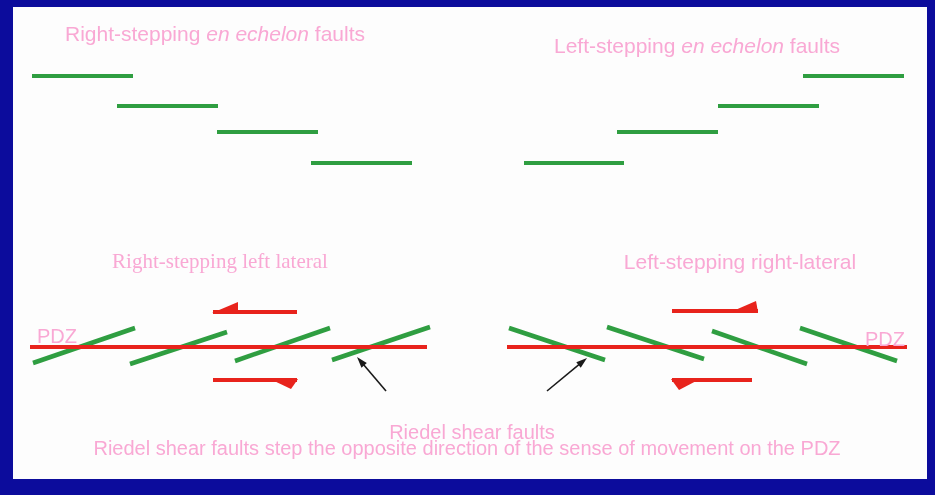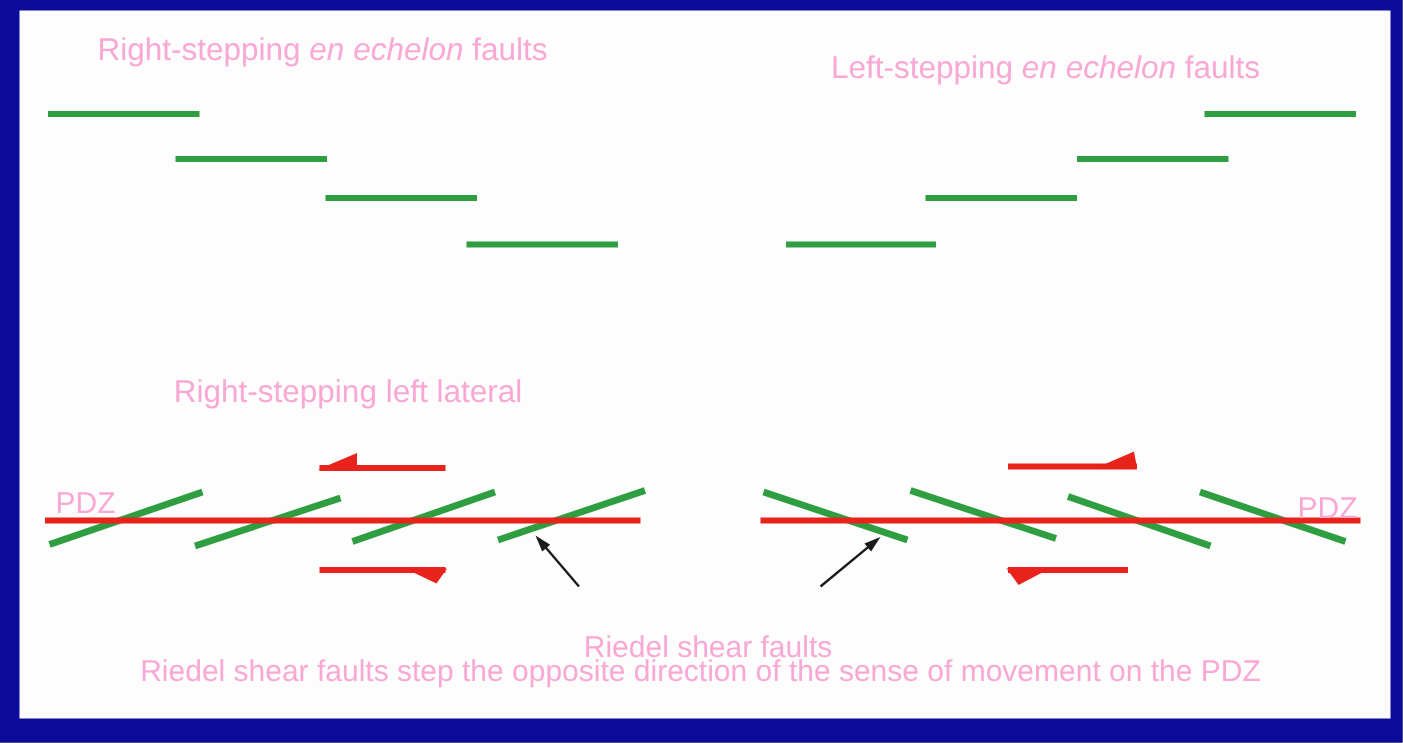--- a/index.html
+++ b/index.html
@@ -26,21 +26,21 @@
   .lbl {
     position: absolute;
     color: #f9a8d4;
     font-size: 21px;
     line-height: 1.1;
     white-space: nowrap;
   }
   .centered { transform: translateX(-50%); }
   .t-tl { left: 215px; top: 22px; }
   .t-tr { left: 697px; top: 22px; margin-top: 12px; }
-  .t-ml { left: 232px; top: 250px; }
+  .t-ml { left: 220px; top: 250px; font-family: Liberation Serif, serif; }
   .t-mr { left: 740px; top: 250px; }
   .pdz-l { left: 37px;  top: 325px; font-size: 20px; }
   .pdz-r { left: 865px; top: 328px; font-size: 20px; }
   .riedel-lbl { left: 472px; top: 389px; font-size: 20px; margin-top: 32px; }
   .caption { left: 467px; top: 437px; font-size: 20px; }
   .ital { font-style: italic; }
 </style>
 </head>
 <body>
 
@@ -79,20 +79,21 @@
       <line x1="547" y1="391" x2="581.6003870502194" y2="362.45468068356894" stroke="#1a1a1a" stroke-width="1.6"></line>
       <polygon points="587,358 580.7422342778436,367.7000189776415 576.2875535942746,362.3004060278609" fill="#1a1a1a"></polygon>
     </svg>
 
   <div class="lbl centered t-tl"><span>Right-stepping </span><span class="ital">en echelon</span><span> faults</span></div>
 
   <div class="lbl centered t-tr"><span>Left-stepping </span><span class="ital">en echelon</span><span> faults</span></div>
 
   <div class="lbl centered t-ml">Right-stepping left lateral</div>
 
+  <div class="lbl centered t-mr">Left-stepping right-lateral</div>
 
   <div class="lbl pdz-l">PDZ</div>
 
   <div class="lbl pdz-r">PDZ</div>
 
   <div class="lbl centered riedel-lbl">Riedel shear faults</div>
 
   <div class="lbl centered caption">Riedel shear faults step the opposite direction of the sense of movement on the PDZ</div>
 </div>
 

